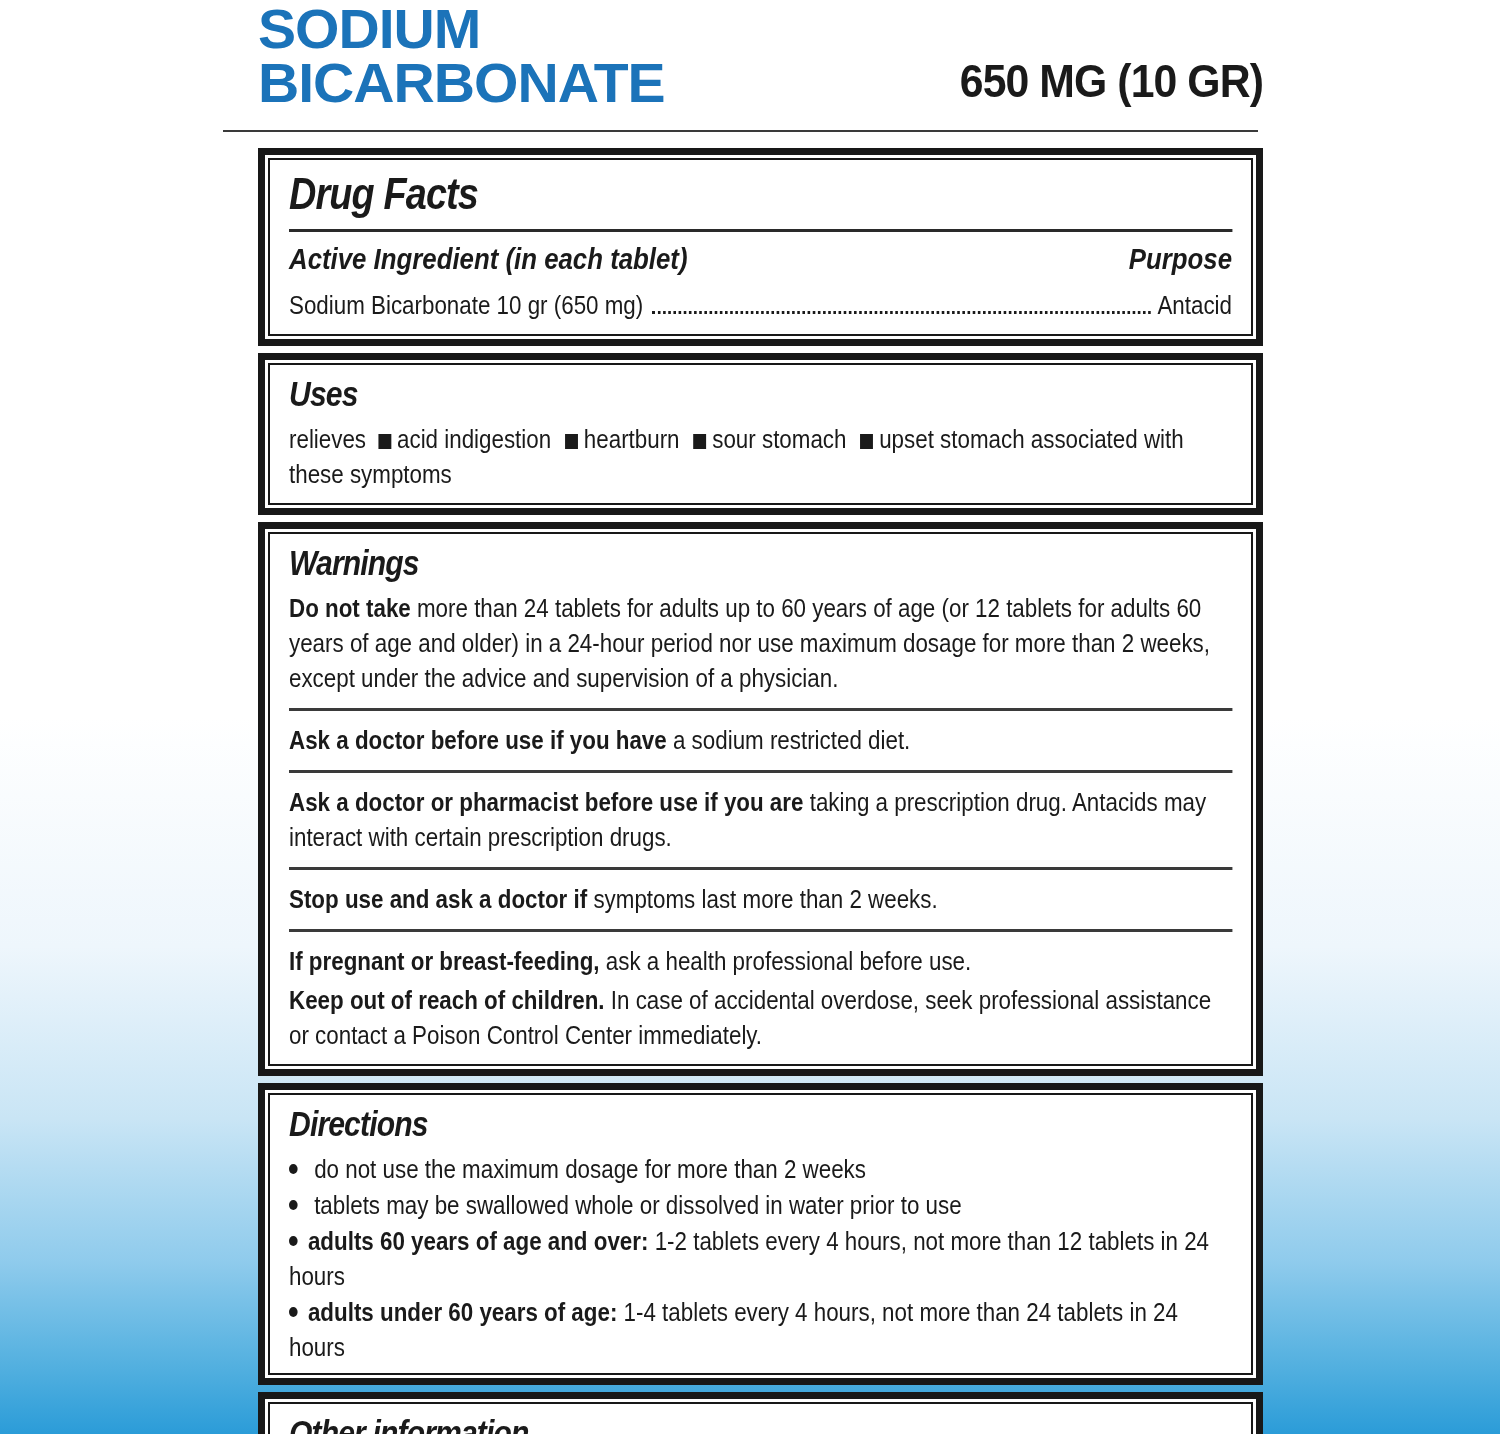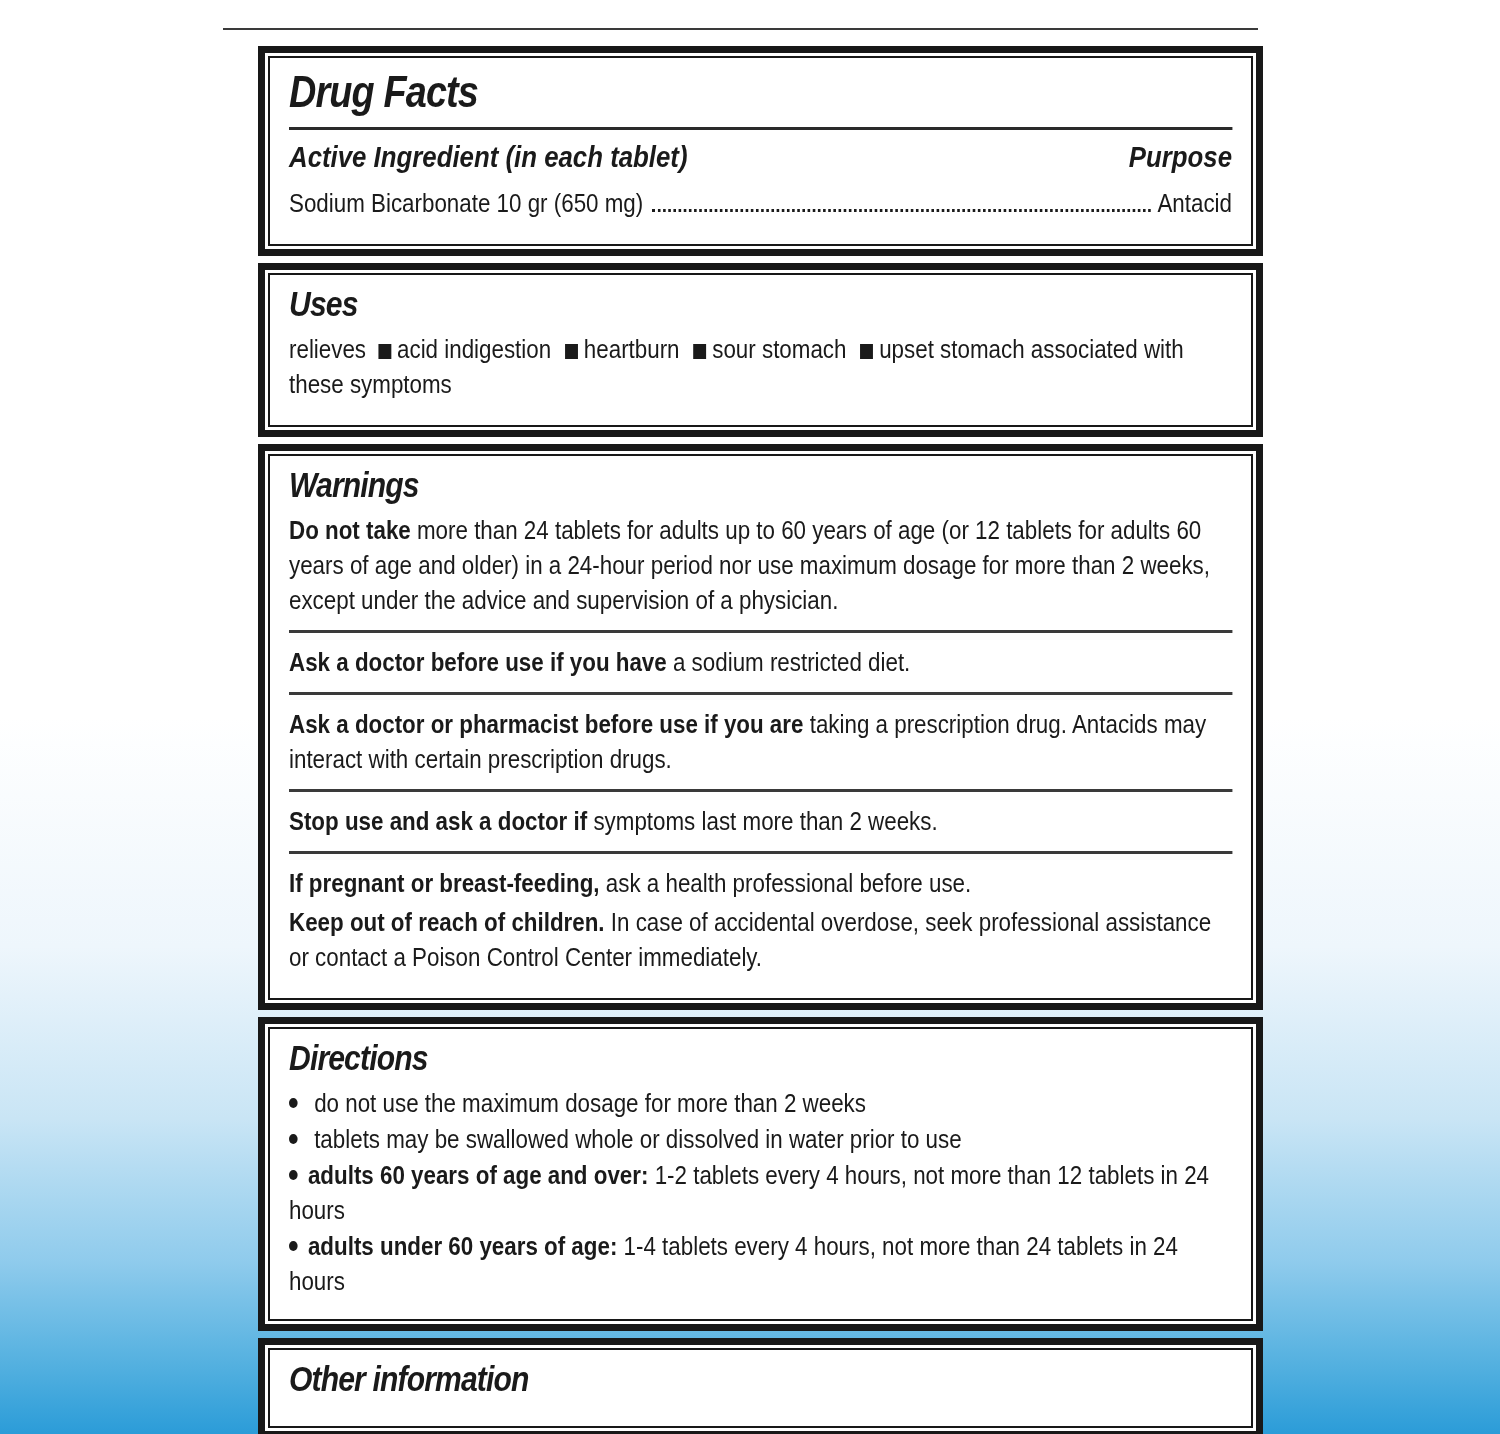--- a/index.html
+++ b/index.html
@@ -17,21 +17,21 @@
   .brand{margin:0;font-size:56px;line-height:54px;font-weight:bold;color:#1b73b9;letter-spacing:-1px;}
   .brand span{display:block;transform:scaleX(1.02);transform-origin:0 50%;}
   .strength{font-size:46px;font-weight:bold;letter-spacing:-1px;transform:scaleX(0.93);transform-origin:100% 100%;margin-bottom:2px;white-space:nowrap;}
   .masthead-rule{border:none;border-top:2px solid #3a3a3a;margin:20px 0 16px -35px;width:1035px;}
 
   
   .box{
     background:#fff;
     border:7px solid #181818;
     box-shadow:inset 0 0 0 3px #ffffff, inset 0 0 0 5px #181818;
-    padding:10px 24px 24px 24px;
+    padding:10px 24px 12px 24px;
     margin-bottom:7px;
   }
   
   .cx{transform:scaleX(0.86);transform-origin:0 0;width:116.28%;}
 
   h2.df{margin:4px 0 10px 0;font-size:44px;font-style:italic;font-weight:bold;letter-spacing:-1px;}
   .df-rule{border:none;border-top:3px solid #2a2a2a;margin:0 0 10px 0;}
   h3.sec{margin:4px 0 8px 0;font-size:35px;font-style:italic;font-weight:bold;letter-spacing:-1px;}
 
   .heads-row{display:flex;justify-content:space-between;font-size:30px;font-style:italic;font-weight:bold;margin:6px 0 14px 0;}
@@ -48,20 +48,27 @@
 
   ul.dir{list-style:none;margin:2px 0 0 0;padding:0;}
   ul.dir li{font-size:26px;line-height:35px;margin:0 0 1px 0;}
   .dot{display:inline-block;width:10px;height:10px;border-radius:50%;background:#1a1a1a;margin-right:12px;vertical-align:4px;}
 </style>
 </head>
 <body>
 
 <div class="page">
 
+  <header class="masthead">
+    <h1 class="brand">
+      <span>SODIUM</span>
+      <span>BICARBONATE</span>
+    </h1>
+    <div class="strength">650 MG (10 GR)</div>
+  </header>
 
   <hr class="masthead-rule">
 
   <main class="label">
 
     <section class="box">
       <div class="cx">
         <h2 class="df">Drug Facts</h2>
         <hr class="df-rule">
         <div class="heads-row">

